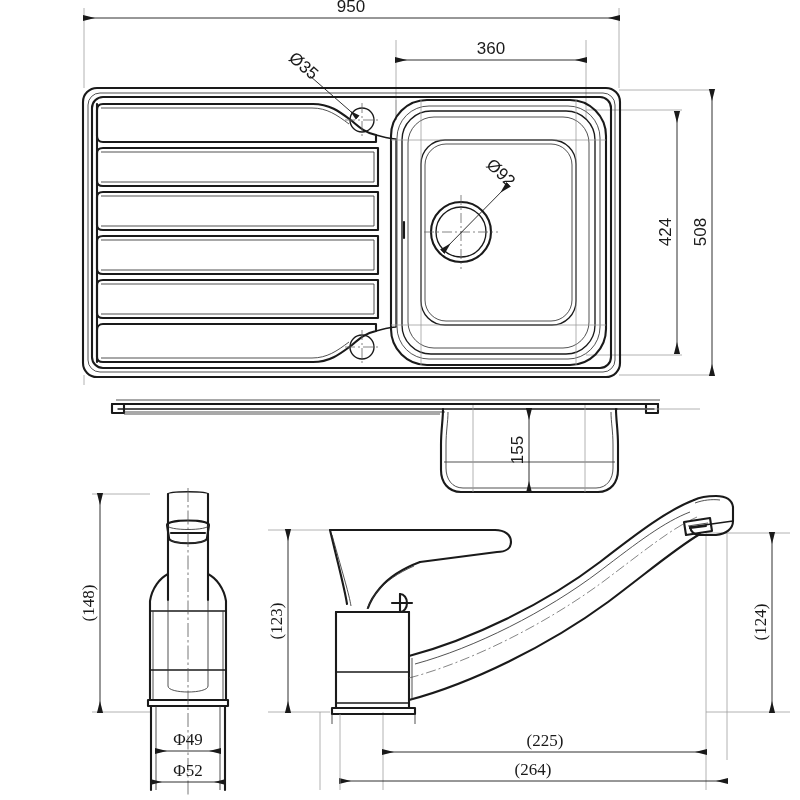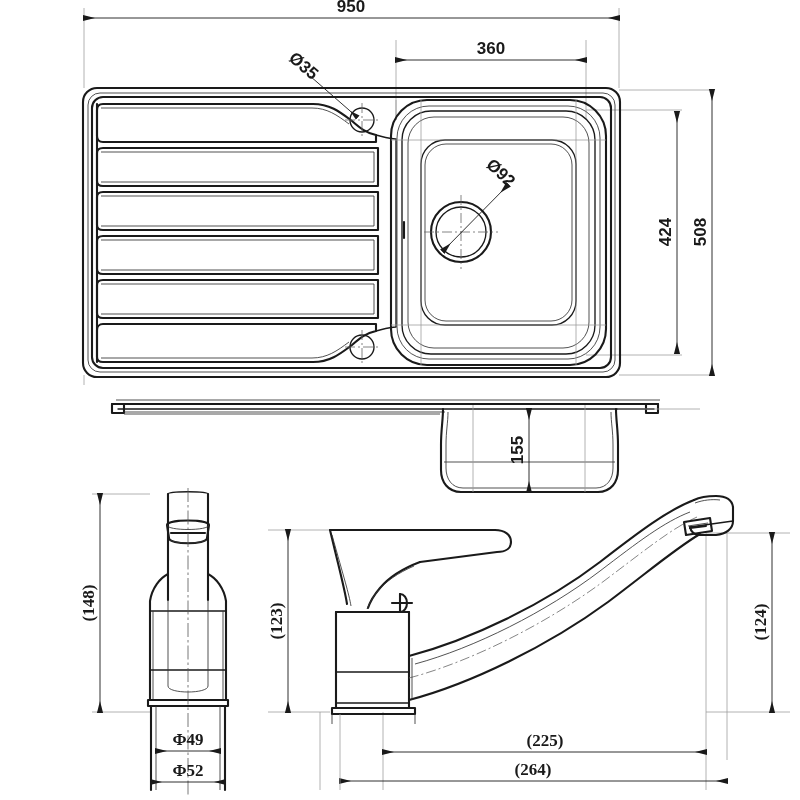--- a/index.html
+++ b/index.html
@@ -1,17 +1,17 @@
 <!DOCTYPE html>
 <html><head>
 <meta charset="utf-8">
 <style>
   html,body{margin:0;padding:0;background:#ffffff;}
   body{width:800px;height:800px;overflow:hidden;font-family:"Liberation Serif",serif;}
-  #sheet{position:relative;width:800px;height:800px;background:#fff;font-weight:bold;}
+  #sheet{position:relative;width:800px;height:800px;background:#fff;}
   svg{display:block;}
   .dimtxt{font-family:"Liberation Serif",serif;font-size:17px;fill:#1a1a1a;}
   .dimtxt-sans{font-family:"Liberation Sans",sans-serif;font-size:17px;fill:#1a1a1a;}
 </style>
 </head>
 <body>
 
 <div id="sheet">
 <svg width="800" height="800" viewBox="0 0 800 800">
   <defs>

